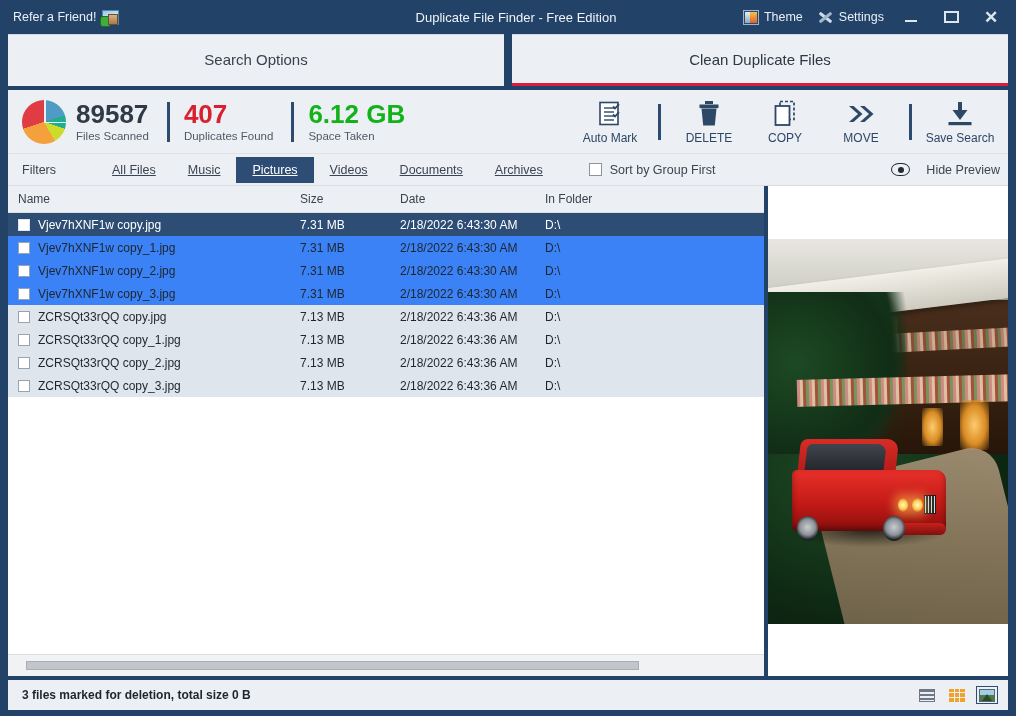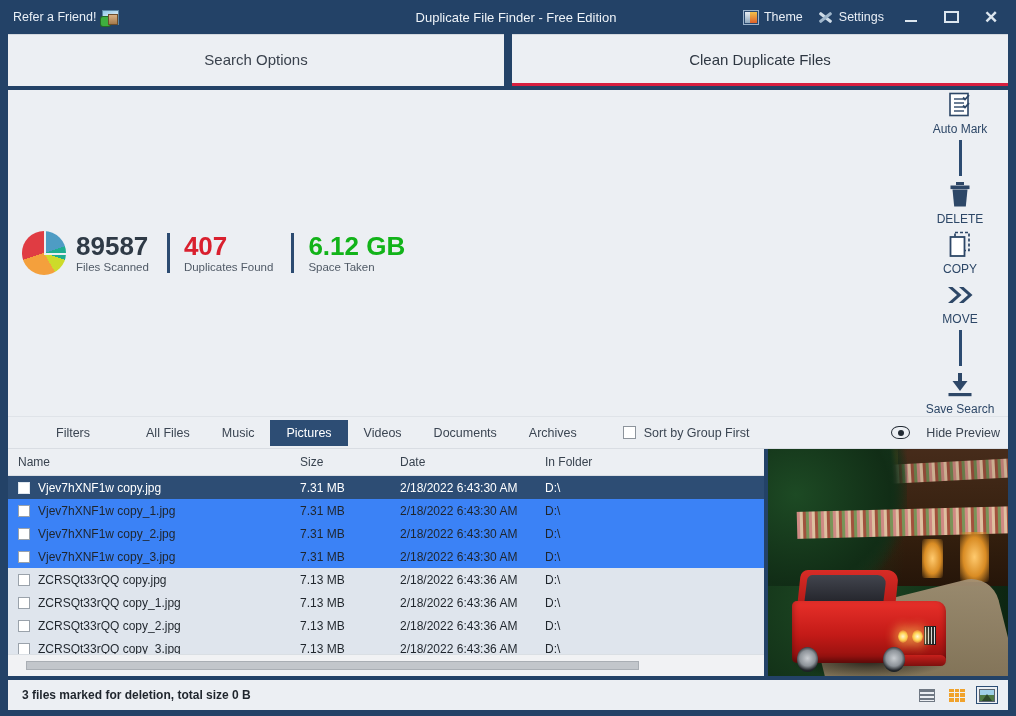--- a/index.html
+++ b/index.html
@@ -192,21 +192,21 @@
   }
   .stat-txt .num.red   { color: #d9202e; }
   .stat-txt .num.green { color: #12b319; }
   .stat-txt .lbl {
     font-size: 11.5px; color: #505a66; margin-top: 1px;
   }
   .vsep {
     width: 3px; height: 40px; background: #2c4b71; margin: 0 14px 0 4px;
   }
   .spacer { flex: 1 1 auto; }
-  .actions { display: flex; align-items: center; gap: 4px; padding-right: 6px; flex-direction: column;}
+  .actions { display: flex; align-items: center; gap: 4px; padding-right: 6px;}
   .act {
     width: 72px;
     display: flex; flex-direction: column; align-items: center; gap: 4px;
     cursor: pointer;
     color: #2d4767;
     font-size: 12px;
   }
   .act .glyph { height: 28px; display:flex; align-items:flex-end; }
   .act-sep { width:3px; height:36px; background:#2c4b71; margin:0 8px; }
 
@@ -216,25 +216,26 @@
   .filters {
     flex: 0 0 32px;
     background: #eceff3;
     display: flex;
     align-items: center;
     font-size: 12.5px;
     color: #3b4552;
     padding-left: 14px;
     border-bottom: 1px solid #d9dde3;
   }
-  .f-label { color: #3b4552; margin-right: 40px; margin-left: 34px; }
+  .f-label { color: #3b4552; margin-right: 40px; }
   .f-item {
     padding: 6px 16px;
     cursor: pointer;
     color: #3b4552;
+    text-decoration: underline;
   }
   .f-item.active {
     background: #2d4d74;
     color: #ffffff;
   }
   .f-check {
     display: flex; align-items: center; gap: 8px;
     margin-left: 30px; cursor: pointer;
   }
   .cbox {

